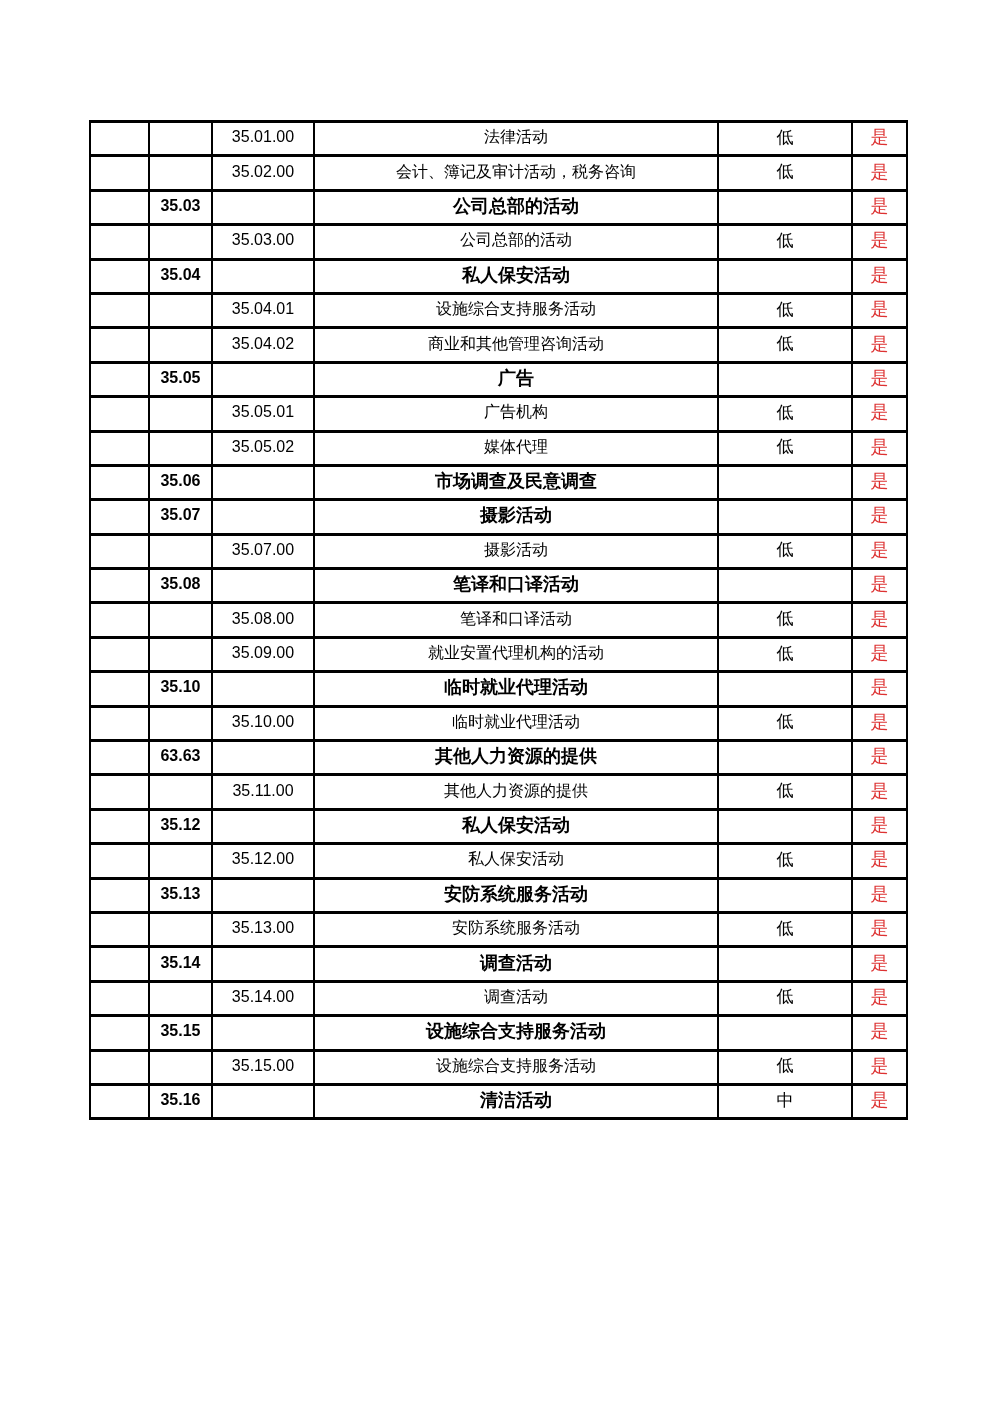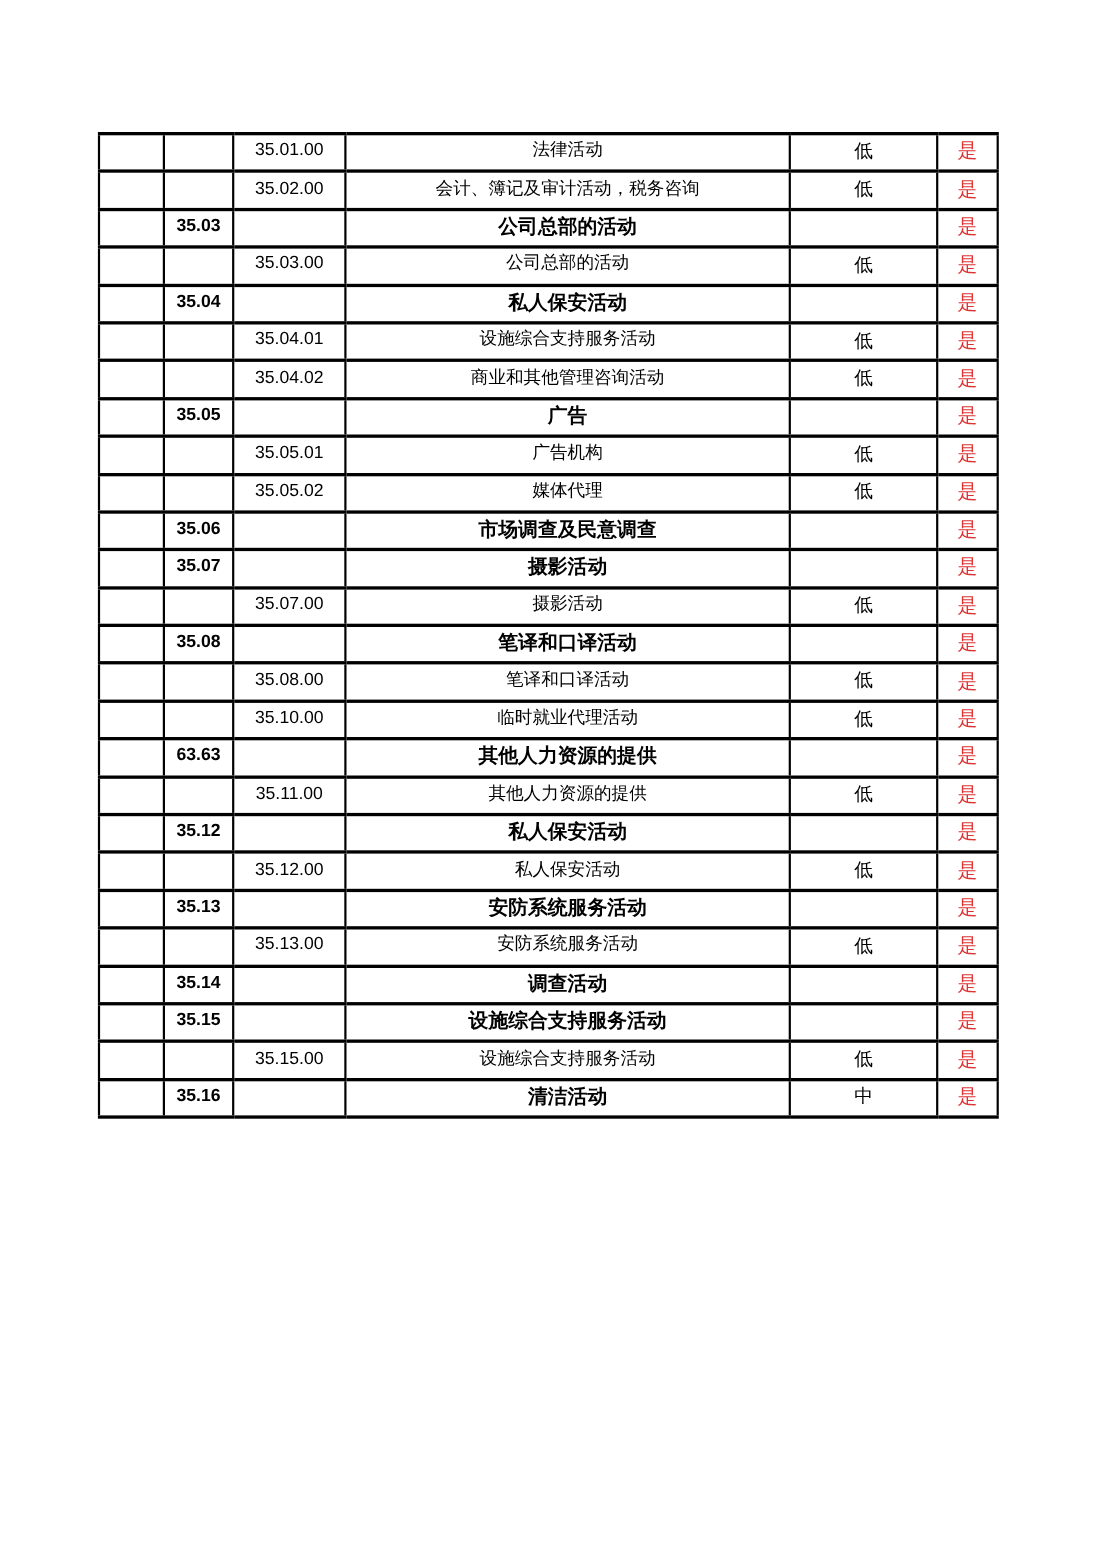--- a/index.html
+++ b/index.html
@@ -200,20 +200,36 @@
           <td class="c1"></td>
           <td class="c2"></td>
           <td class="c3">35.08.00</td>
           <td class="c4">笔译和口译活动</td>
           <td class="c5">低</td>
           <td class="c6">是</td>
         </tr>
         <tr>
           <td class="c1"></td>
           <td class="c2"></td>
+          <td class="c3">35.09.00</td>
+          <td class="c4">就业安置代理机构的活动</td>
+          <td class="c5">低</td>
+          <td class="c6">是</td>
+        </tr>
+        <tr class="section-row">
+          <td class="c1"></td>
+          <td class="c2">35.10</td>
+          <td class="c3"></td>
+          <td class="c4">临时就业代理活动</td>
+          <td class="c5"></td>
+          <td class="c6">是</td>
+        </tr>
+        <tr>
+          <td class="c1"></td>
+          <td class="c2"></td>
           <td class="c3">35.10.00</td>
           <td class="c4">临时就业代理活动</td>
           <td class="c5">低</td>
           <td class="c6">是</td>
         </tr>
         <tr class="section-row">
           <td class="c1"></td>
           <td class="c2">63.63</td>
           <td class="c3"></td>
           <td class="c4">其他人力资源的提供</td>
@@ -259,20 +275,28 @@
           <td class="c4">安防系统服务活动</td>
           <td class="c5">低</td>
           <td class="c6">是</td>
         </tr>
         <tr class="section-row">
           <td class="c1"></td>
           <td class="c2">35.14</td>
           <td class="c3"></td>
           <td class="c4">调查活动</td>
           <td class="c5"></td>
+          <td class="c6">是</td>
+        </tr>
+        <tr>
+          <td class="c1"></td>
+          <td class="c2"></td>
+          <td class="c3">35.14.00</td>
+          <td class="c4">调查活动</td>
+          <td class="c5">低</td>
           <td class="c6">是</td>
         </tr>
         <tr class="section-row">
           <td class="c1"></td>
           <td class="c2">35.15</td>
           <td class="c3"></td>
           <td class="c4">设施综合支持服务活动</td>
           <td class="c5"></td>
           <td class="c6">是</td>
         </tr>

